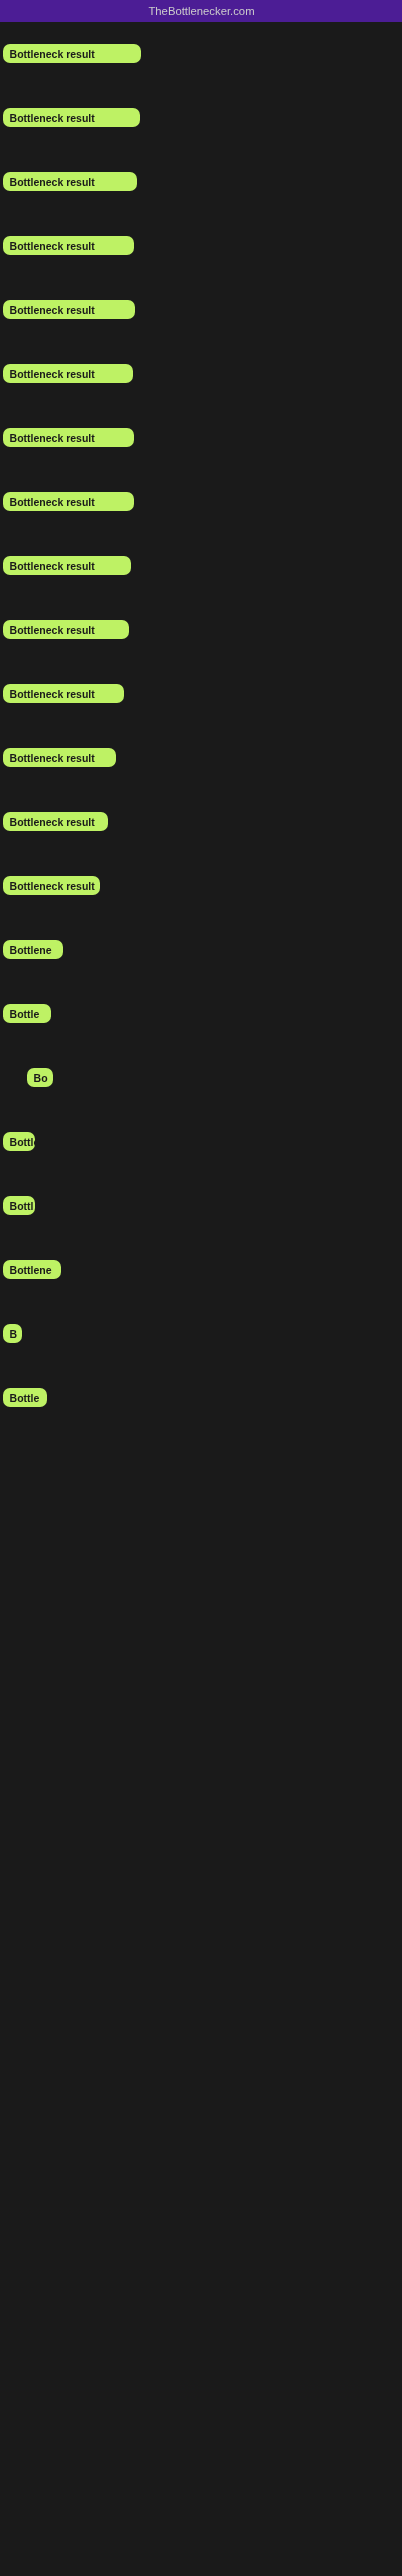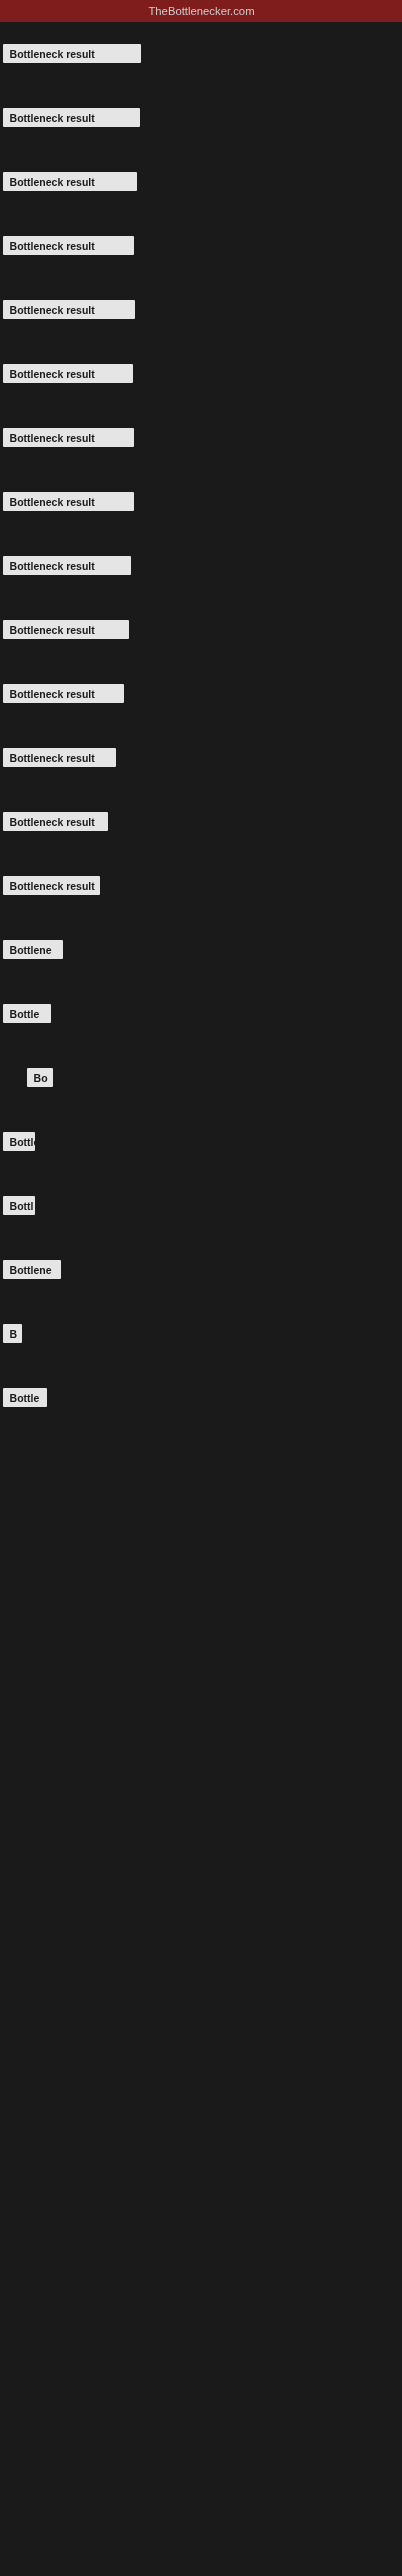--- a/index.html
+++ b/index.html
@@ -14,31 +14,31 @@
       background-color: #1a1a1a;
       font-family: Arial, sans-serif;
       position: relative;
     }
 
     .site-title {
       text-align: center;
       color: #cccccc;
       font-size: 11.3px;
       padding: 4.8px 0;
-      background-color: #7f1d1d;
+      background-color: #4c1d95;
     }
 
     .bottleneck-badge {
       display: inline-block;
-      background-color: #e5e5e5;
+      background-color: #bef264;
       color: #1a1a1a;
       font-size: 10.5px;
       font-weight: bold;
       padding: 3.2px 6.4px;
-      border-radius: 1px;
+      border-radius: 7px;
       white-space: nowrap;
       overflow: hidden;
     }
   </style>
 </head>
 <body>
 
 <div>
   <div class="site-title">TheBottlenecker.com</div>
 </div>

